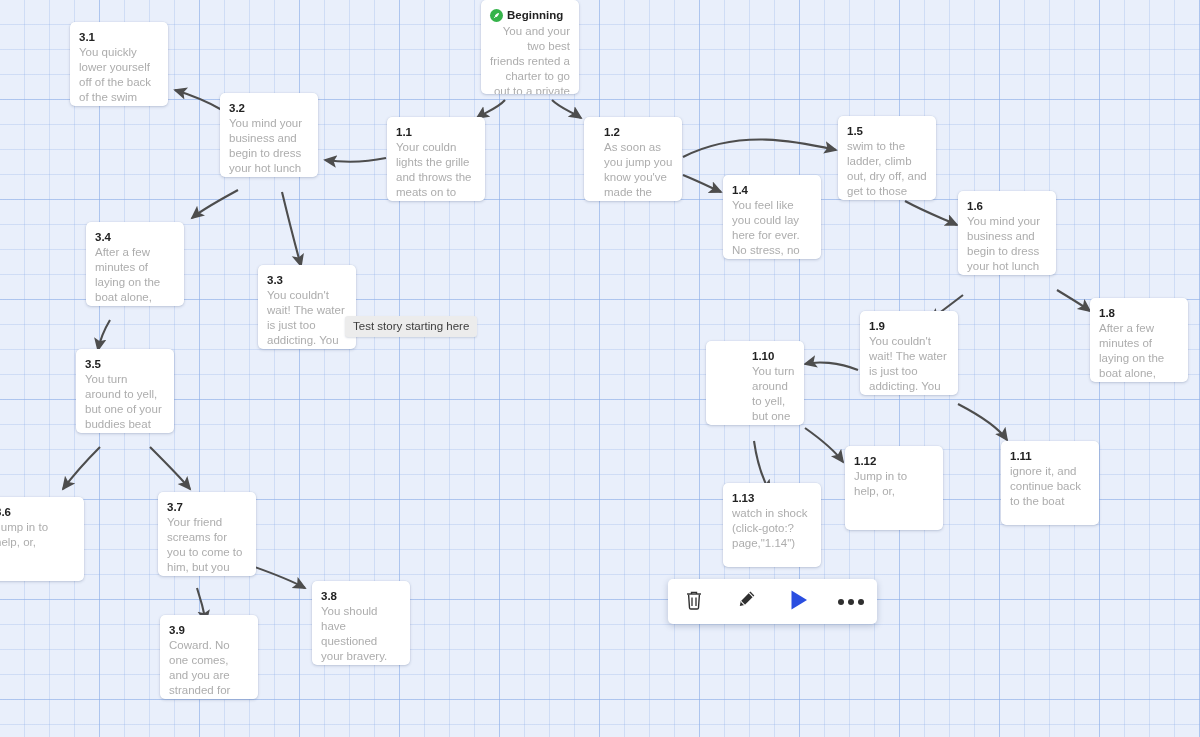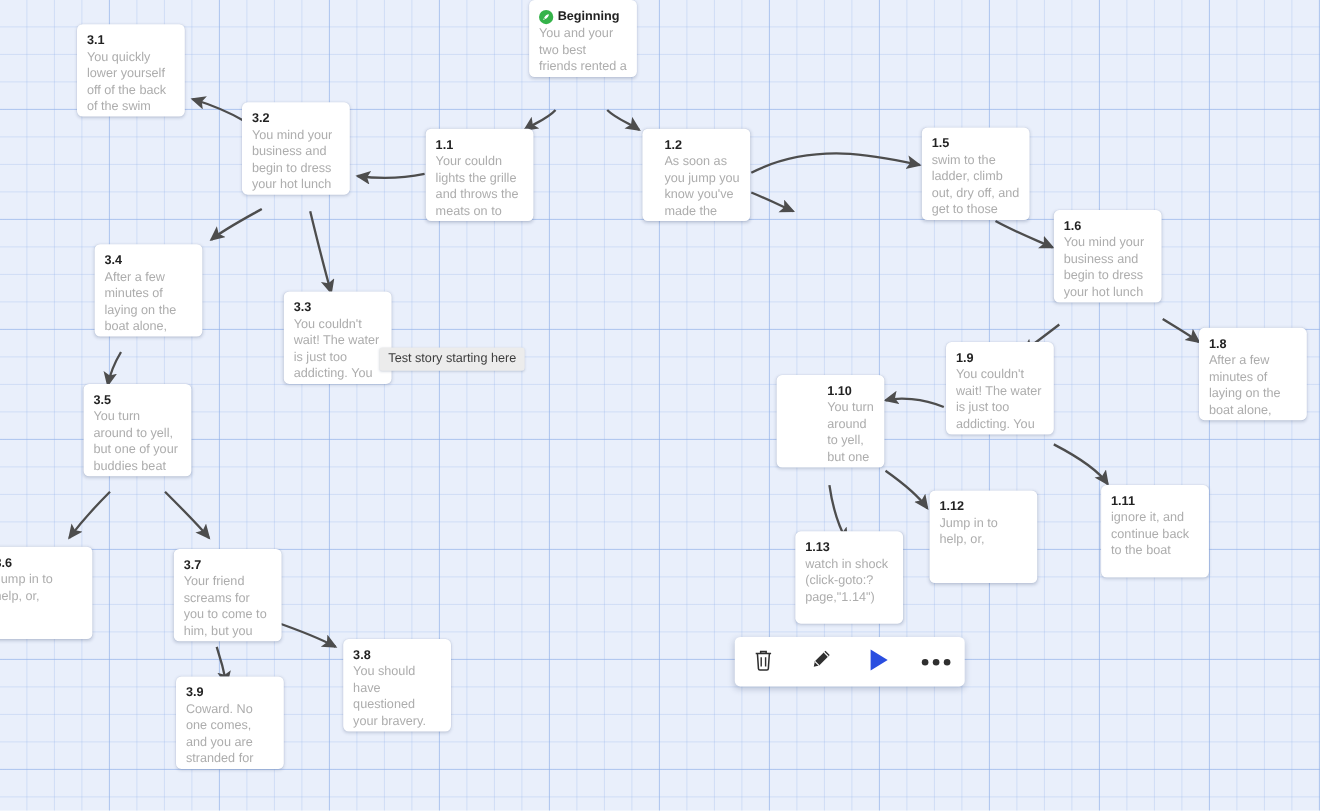--- a/index.html
+++ b/index.html
@@ -195,21 +195,21 @@
       <path d="M100,447 C85,462 72,477 63,489"></path>
 
       <path d="M150,447 C165,462 180,477 190,489"></path>
 
       <path d="M197,588 C201,600 204,612 206,622"></path>
 
       <path d="M249,565 C272,573 292,581 305,588"></path>
     </g>
   </svg>
 
-  <div class="node start" style="left:481px; top:0px; height:70px;">
+  <div class="node start" style="left:481px; top:0px; height:94px;text-align:right;">
     <div class="title-row">
       <span class="start-badge">
         <svg width="11" height="11" viewBox="0 0 24 24">
           <path d="M17.5 6.5c0 4-3.5 8-7 9.5l-2.5-2.5C9.5 10 13.5 6.5 17.5 6.5z" fill="#ffffff"></path>
           <path d="M7.5 14.5l-1.5 3.5 3.5-1.5z" fill="#ffffff"></path>
         </svg>
       </span>
       <span class="title">Beginning</span>
     </div>
     <div class="body">You and your two best friends rented a charter to go out to a private</div>
@@ -228,20 +228,24 @@
   <div class="node" style="left:387px; top:117px;">
     <div class="title">1.1</div>
     <div class="body">Your couldn lights the grille and throws the meats on to start cooking.</div>
   </div>
 
   <div class="node" style="left:584px; top:117px;padding-left:20px;">
     <div class="title">1.2</div>
     <div class="body">As soon as you jump you know you've made the right decision. The</div>
   </div>
 
+  <div class="node" style="left:723px; top:175px;">
+    <div class="title">1.4</div>
+    <div class="body">You feel like you could lay here for ever. No stress, no worries, no</div>
+  </div>
 
   <div class="node" style="left:838px; top:116px;">
     <div class="title">1.5</div>
     <div class="body">swim to the ladder, climb out, dry off, and get to those hotdogs! (click-</div>
   </div>
 
   <div class="node" style="left:958px; top:191px;">
     <div class="title">1.6</div>
     <div class="body">You mind your business and begin to dress your hot lunch with ketchup,</div>
   </div>
@@ -284,21 +288,21 @@
   <div class="node" style="left:1001px; top:441px;">
     <div class="title">1.11</div>
     <div class="body">ignore it, and continue back to the boat</div>
   </div>
 
   <div class="node" style="left:-14px; top:497px;">
     <div class="title">3.6</div>
     <div class="body">Jump in to help, or,</div>
   </div>
 
-  <div class="node" style="left:158px; top:492px;margin-top:7px;">
+  <div class="node" style="left:158px; top:492px;">
     <div class="title">3.7</div>
     <div class="body">Your friend screams for you to come to him, but you can't find the</div>
   </div>
 
   <div class="node" style="left:723px; top:483px;">
     <div class="title">1.13</div>
     <div class="body">watch in shock (click-goto:?page,"1.14")</div>
   </div>
 
   <div class="node" style="left:312px; top:581px;">

